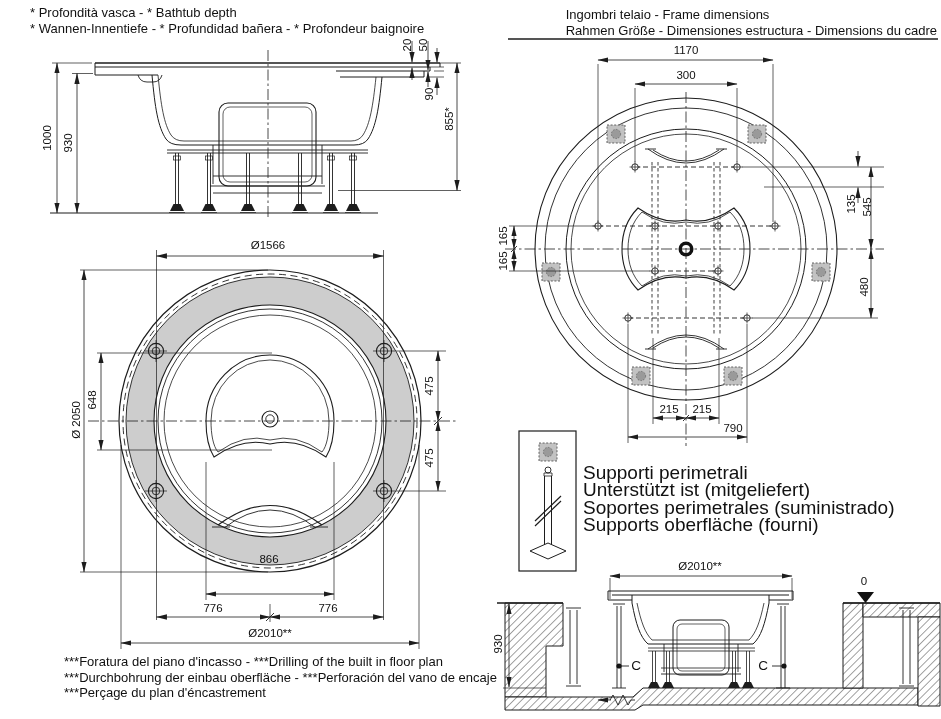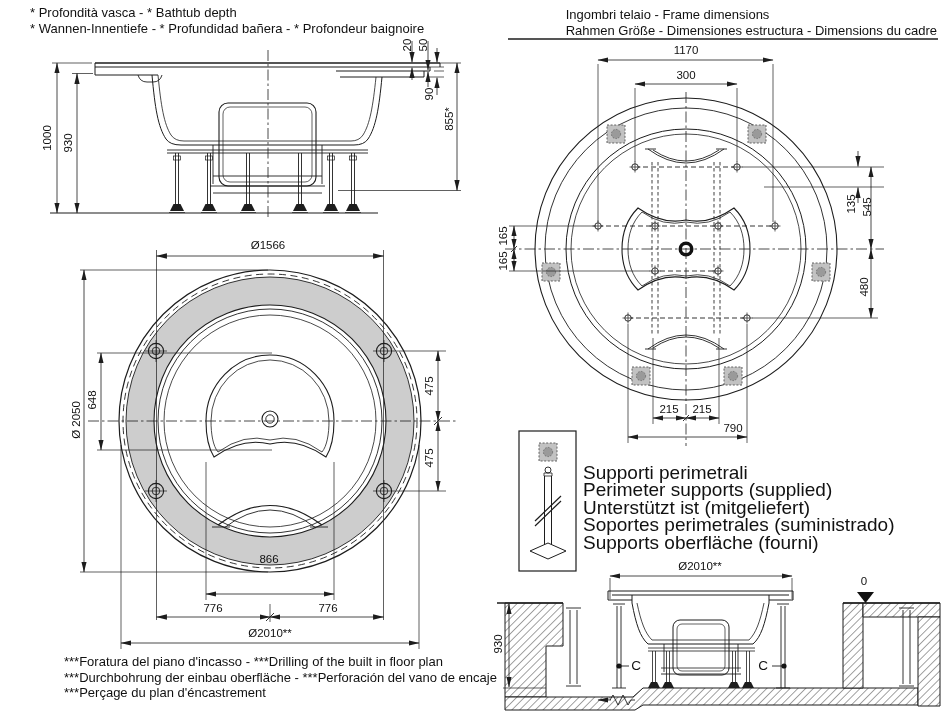--- a/index.html
+++ b/index.html
@@ -223,21 +223,20 @@
   <div>Ingombri telaio - Frame dimensions</div>
   <div>Rahmen Größe - Dimensiones estructura - Dimensions du cadre</div>
 </div>
 <div class="blk" style="left:30px;top:654px;margin-left:34px;">
   <div>***Foratura del piano d'incasso - ***Drilling of the built in floor plan</div>
   <div>***Durchbohrung der einbau oberfläche - ***Perforación del vano de encaje</div>
   <div>***Perçage du plan d'éncastrement</div>
 </div>
 <div class="blk legend-text" style="left:583px;top:464px;">
   <div>Supporti perimetrali</div>
-  <div>Perimeter supports (supplied)</div>
   <div>Unterstützt ist (mitgeliefert)</div>
   <div>Soportes perimetrales (suministrado)</div>
   <div>Supports  oberfläche (fourni)</div>
 </div>
 
 <span class="lbl rot" style="left:48px;top:138px;">1000</span>
 <span class="lbl rot" style="left:69px;top:143px;">930</span>
 <span class="lbl rot" style="left:408px;top:45px;">20</span>
 <span class="lbl rot" style="left:424px;top:45px;">50</span>
 <span class="lbl rot" style="left:430px;top:94px;">90</span>

